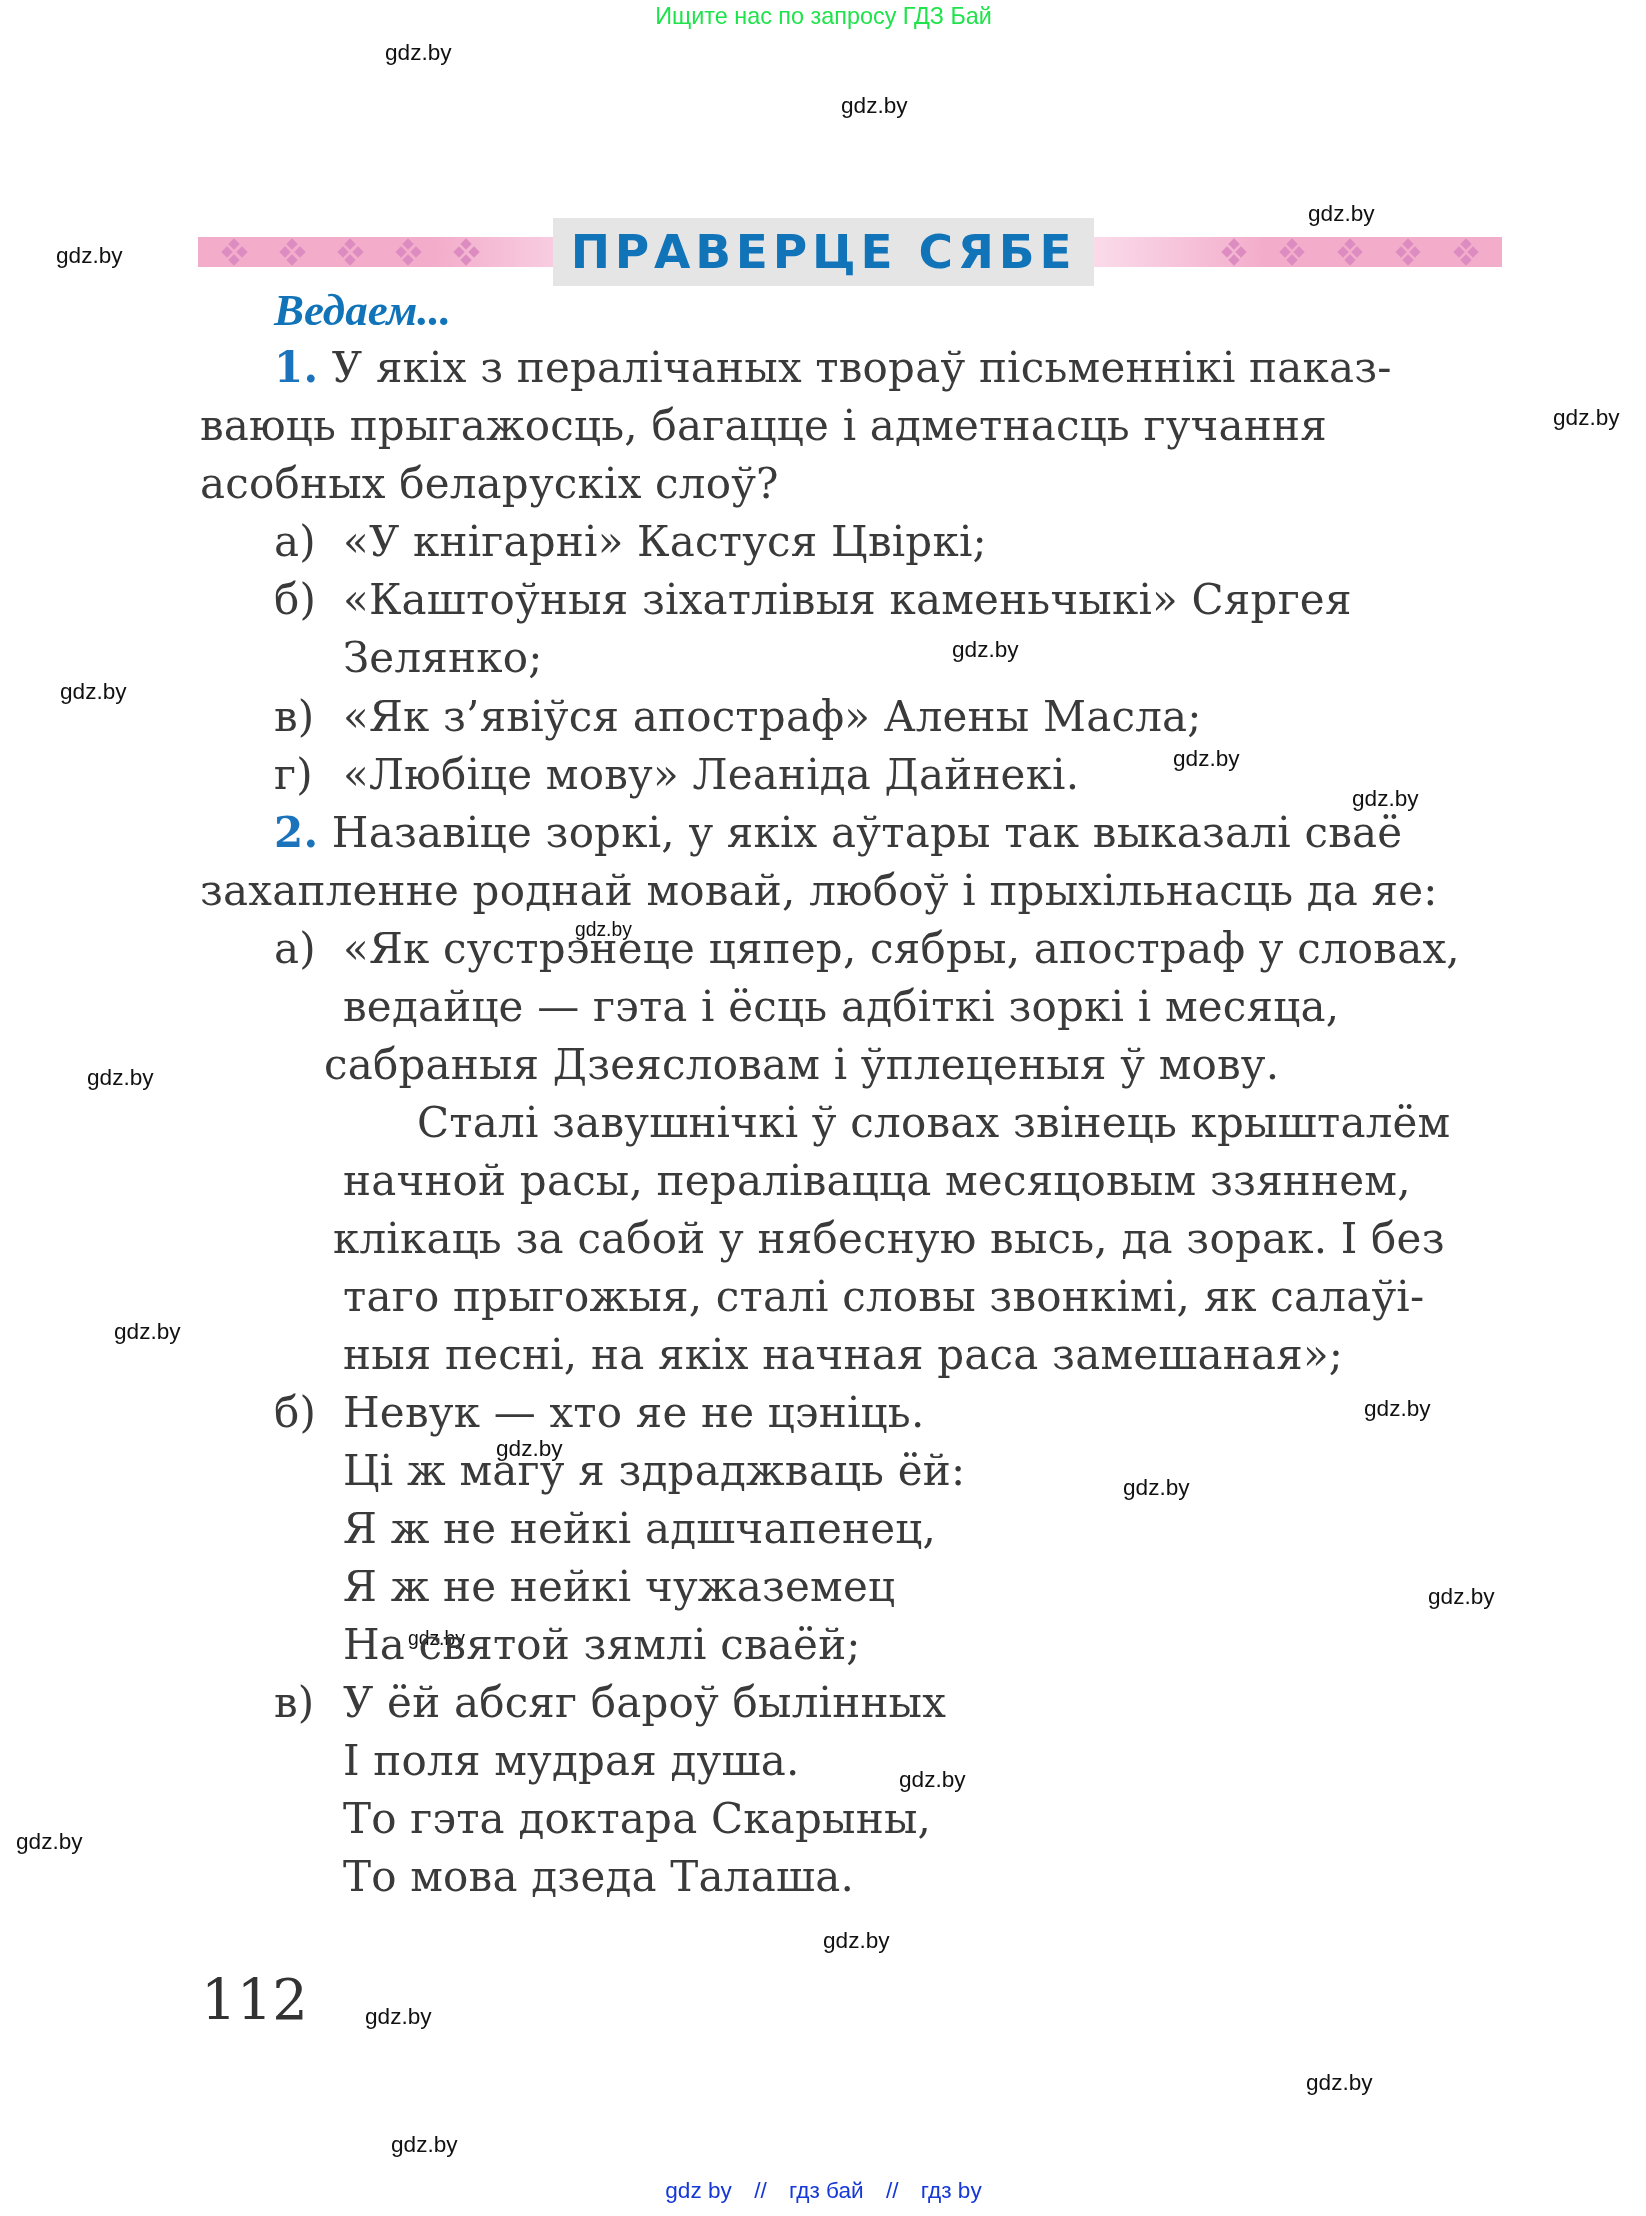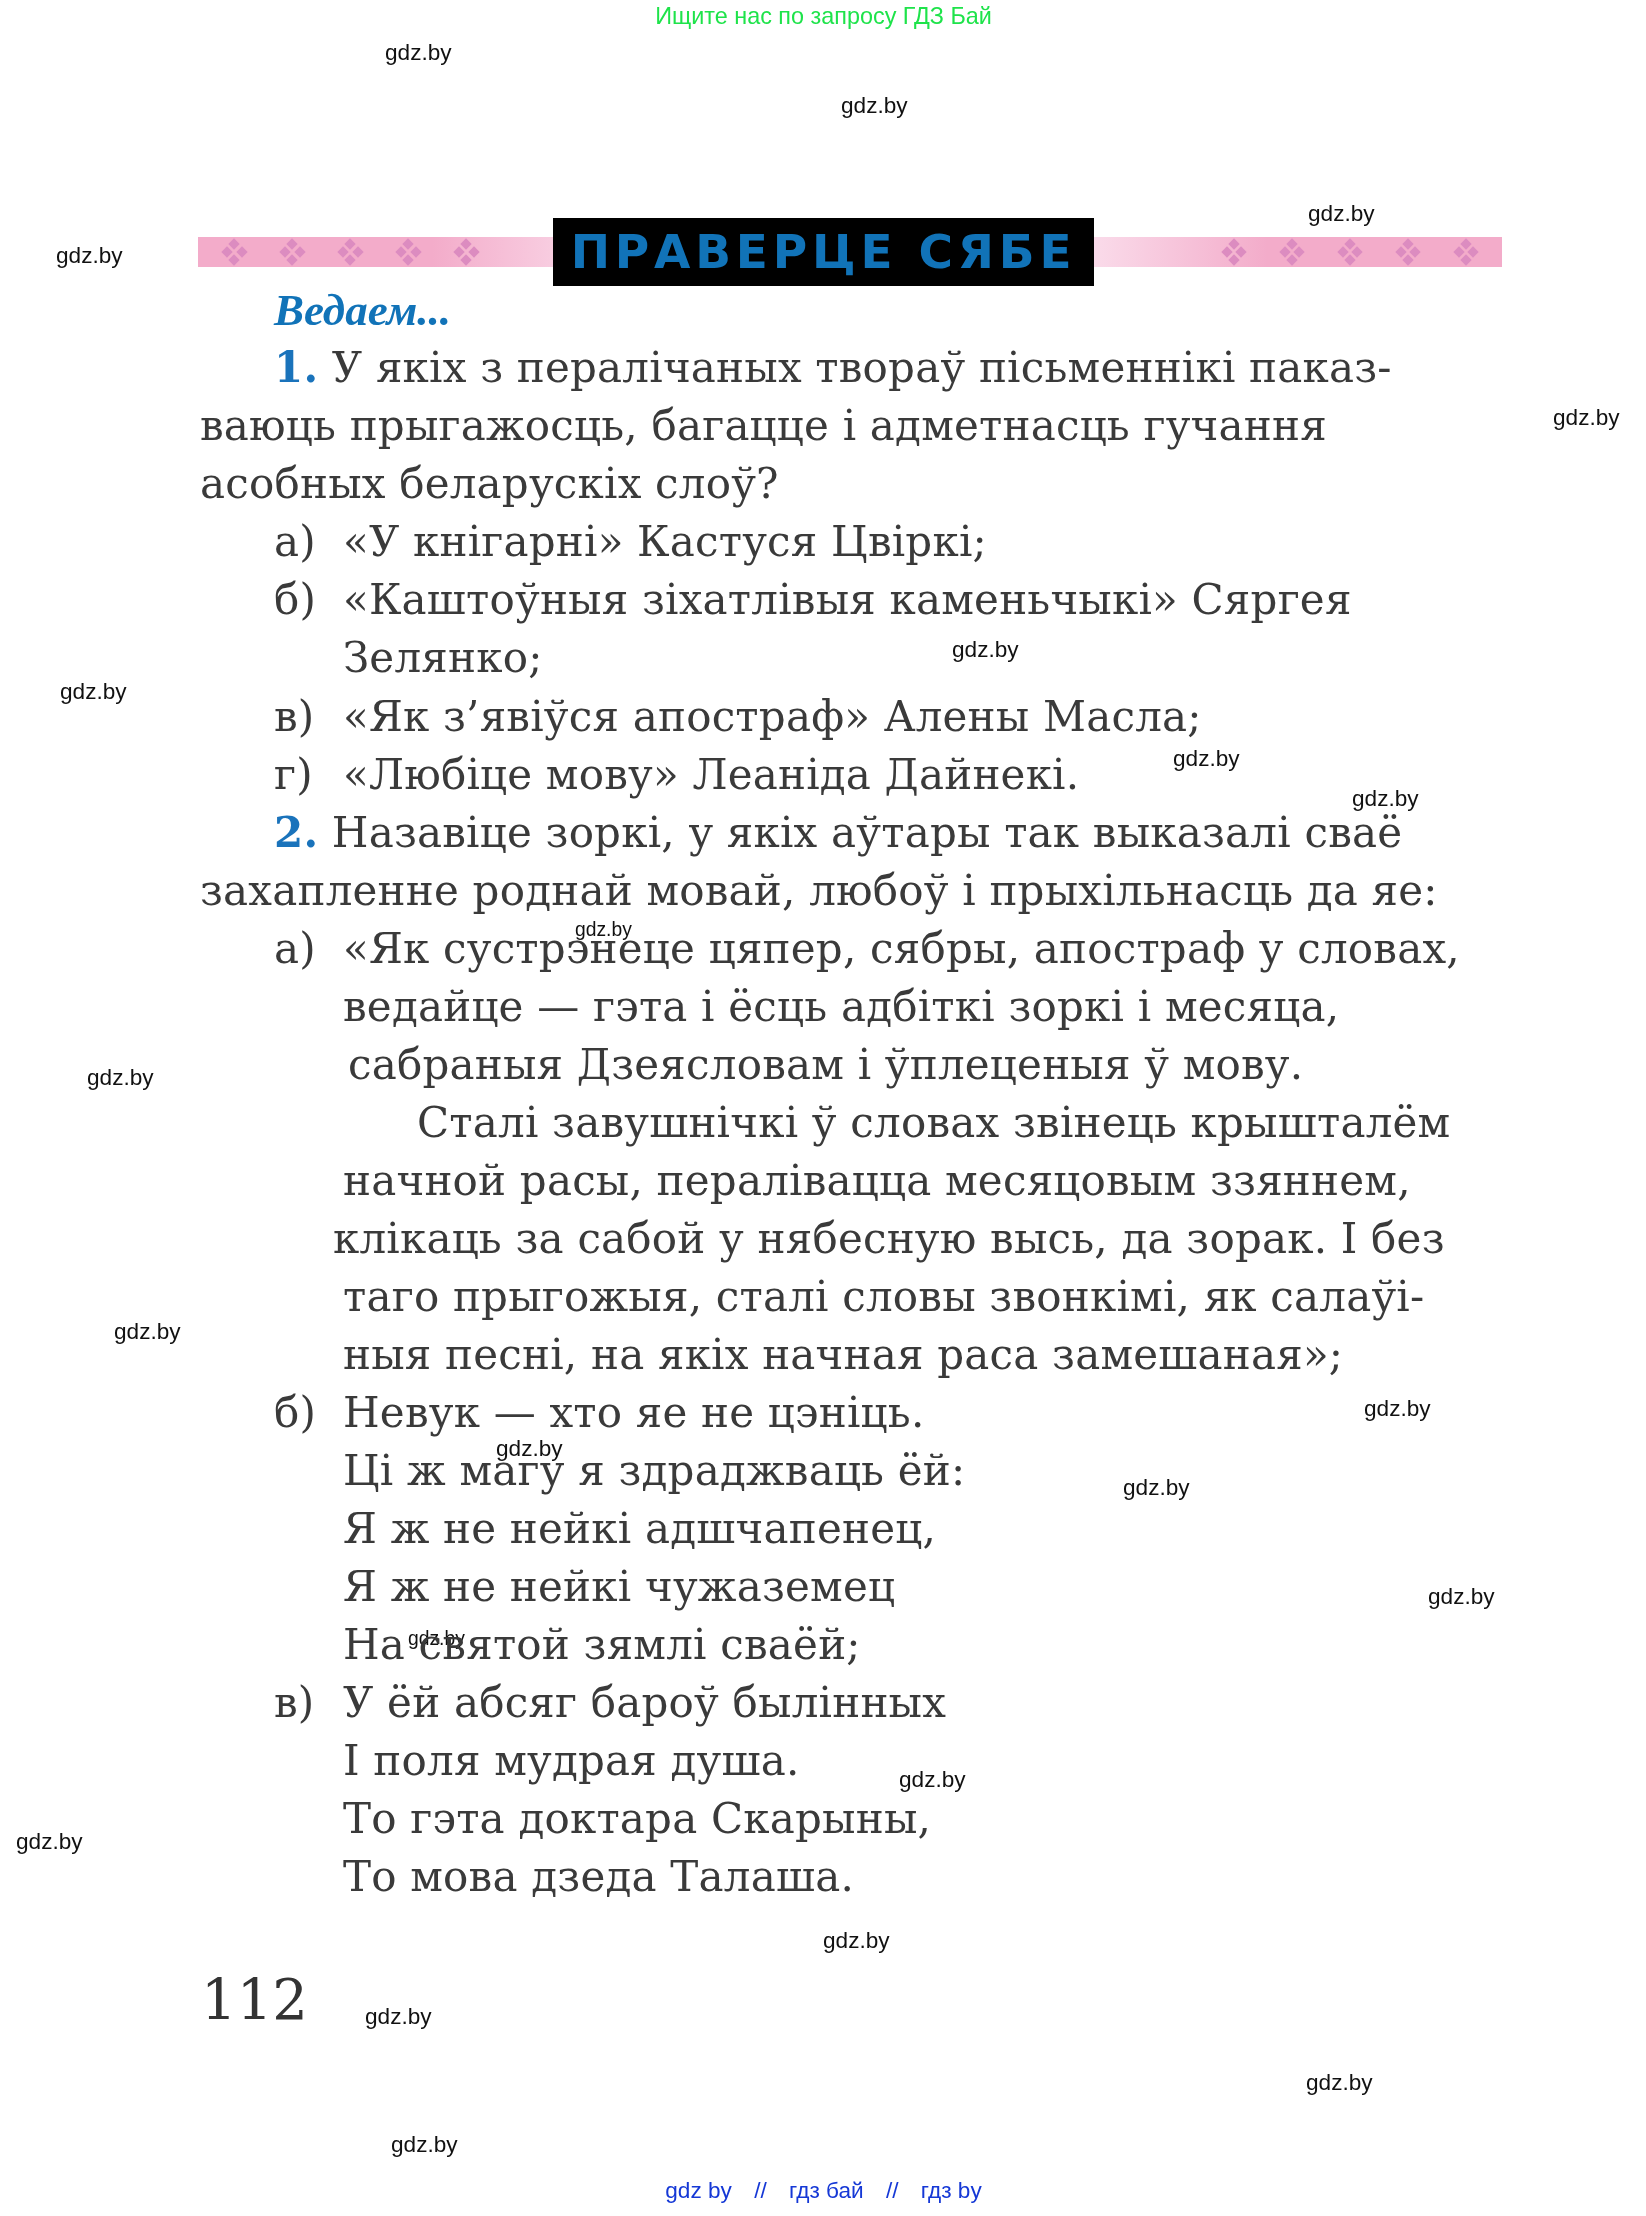--- a/index.html
+++ b/index.html
@@ -15,21 +15,21 @@
     .diamonds.left { left: 22.6px; }
     .diamonds.right { right: 22.6px; }
     .dgroup { position: relative; width: 27px; height: 27px; }
     .dgroup i { position: absolute; width: 8px; height: 8px; background: #dc8cc0; transform: rotate(45deg); }
     .dgroup i:nth-child(1) { left: 9.7px; top: 1.6px; }
     .dgroup i:nth-child(2) { left: 2.4px; top: 9.7px; }
     .dgroup i:nth-child(3) { left: 17px; top: 9.7px; }
     .dgroup i:nth-child(4) { left: 9.7px; top: 17.7px; }
     .section-title { position: absolute; left: 0; width: 1647px; top: 218px; text-align: center;
       font-family: "DejaVu Sans", sans-serif; font-weight: bold; font-size: 47px; letter-spacing: 4.8px; color: #1173b8; line-height: 68px; }
-    .title-bg { display: inline-block; background: #000000; padding: 0 17.7px; }
+    .title-bg { display: inline-block; background: #e5e5e5; padding: 0 17.7px; }
 
     .heading { position: absolute; left: 274px; top: 284px; font-family: "Liberation Serif", serif; font-style: italic; font-weight: bold; font-size: 45px; color: #1173b8; }
     .line { position: absolute; font-family: "DejaVu Serif", serif; font-size: 42px; color: #3a3a3a; white-space: nowrap; letter-spacing: 0.2px; }
     .num { color: #1a73bb; font-weight: bold; }
     .page-num { position: absolute; left: 201px; top: 1967px; font-family: "DejaVu Serif", serif; font-size: 56px; color: #333; }
   </style>
 </head>
 <body>
 
 <div class="top-banner">Ищите нас по запросу ГДЗ Бай</div>
@@ -159,21 +159,21 @@
   <span class="num">2.</span>
   <span>Назавіце зоркі, у якіх аўтары так выказалі сваё</span>
 </div>
 <div class="line" style="left:200px;top:866px">захапленне роднай мовай, любоў і прыхільнасць да яе:</div>
 
 <div class="line" style="left:274px;top:924px">
   <span>а)</span>
   <span style="position:absolute;left:69px">«Як сустрэнеце цяпер, сябры, апостраф у словах,</span>
 </div>
 <div class="line" style="left:343px;top:982px">ведайце — гэта і ёсць адбіткі зоркі і месяца,</div>
-<div class="line" style="left:348px;top:1040px">сабраныя Дзеясловам і ўплеценыя ў мову.</div>
+<div class="line" style="left:324px;top:1040px">сабраныя Дзеясловам і ўплеценыя ў мову.</div>
 <div class="line" style="left:417px;top:1098px">Сталі завушнічкі ў словах звінець крышталём</div>
 <div class="line" style="left:343px;top:1156px">начной расы, пераліваццa месяцовым ззяннем,</div>
 <div class="line" style="left:333px;top:1214px">клікаць за сабой у нябесную высь, да зорак. І без</div>
 <div class="line" style="left:343px;top:1272px">таго прыгожыя, сталі словы звонкімі, як салаўі-</div>
 <div class="line" style="left:343px;top:1330px">ныя песні, на якіх начная раса замешаная»;</div>
 
 <div class="line" style="left:274px;top:1388px">
   <span>б)</span>
   <span style="position:absolute;left:69px">Невук — хто яе не цэніць.</span>
 </div>

